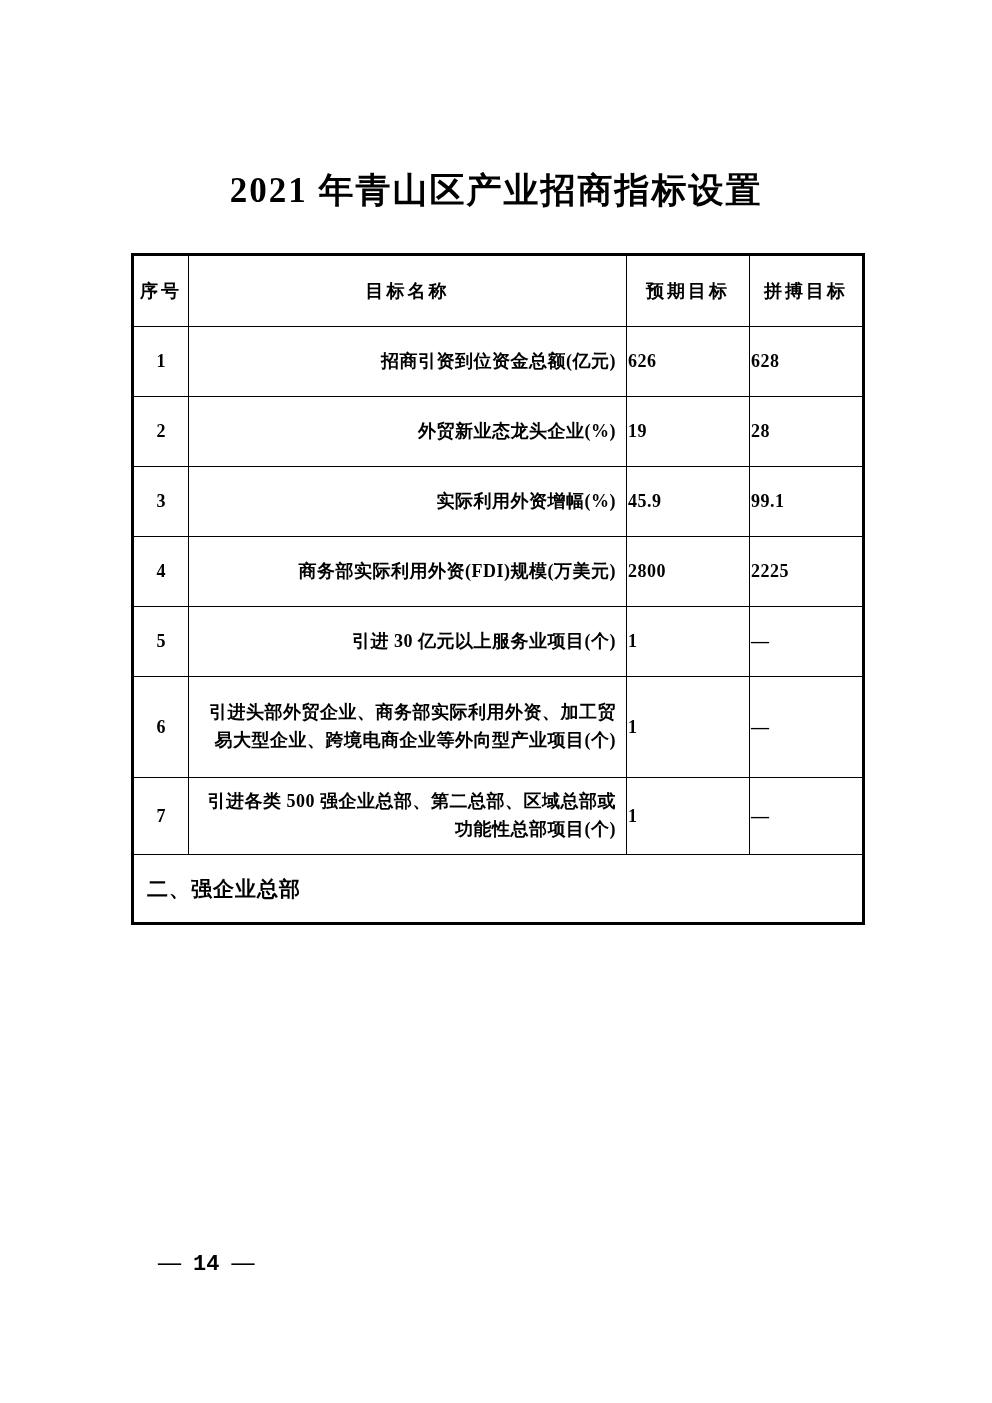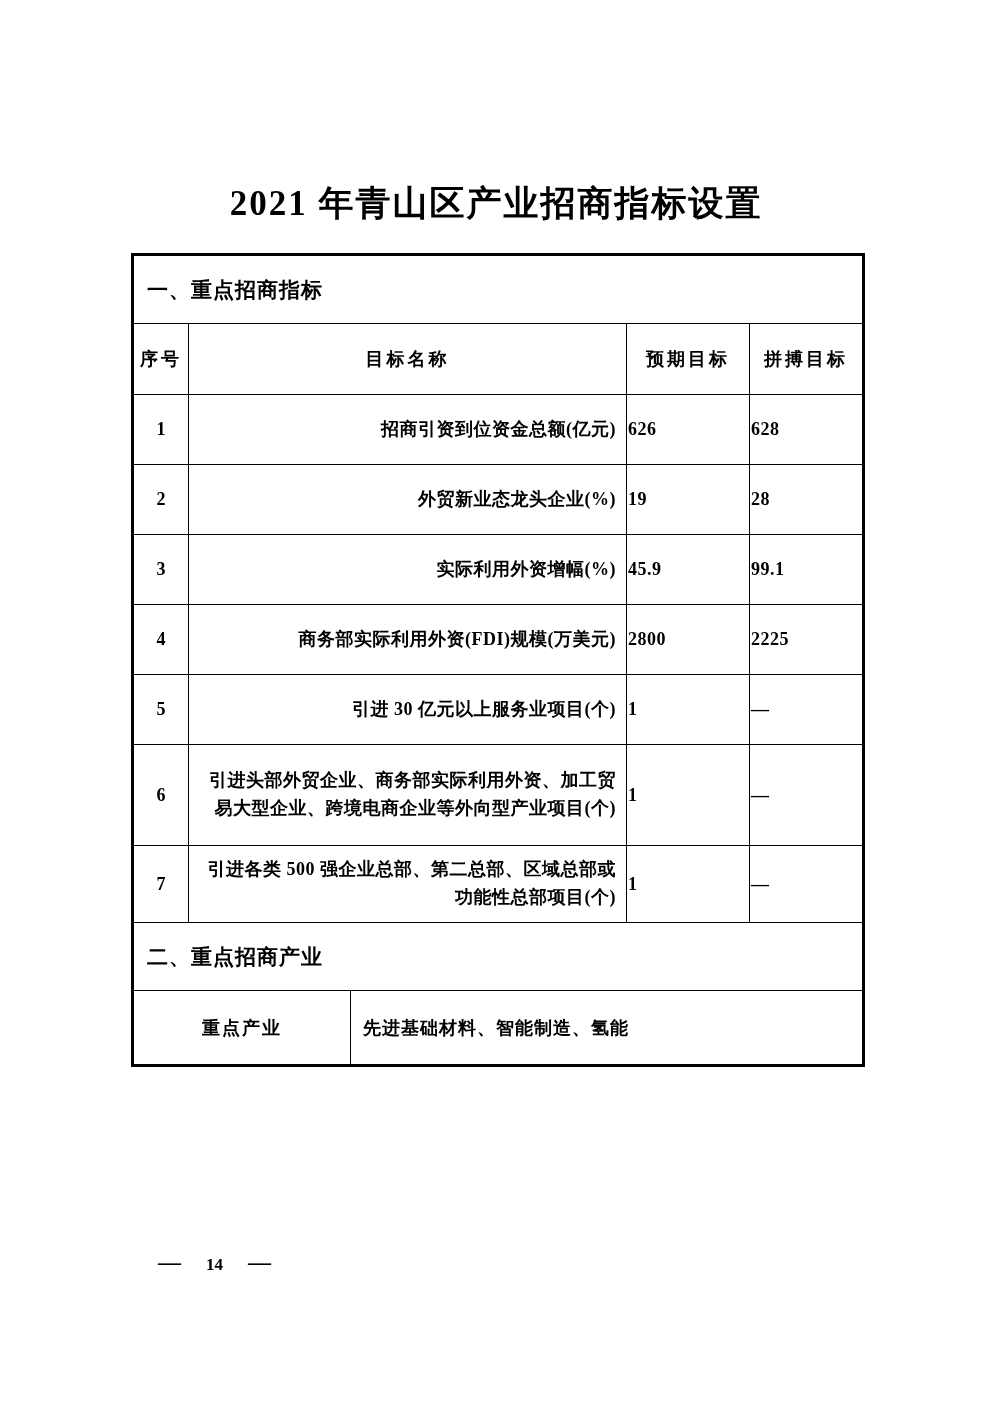--- a/index.html
+++ b/index.html
@@ -7,21 +7,21 @@
     position: relative;
     width: 992px;
     height: 1403px;
     background: #ffffff;
     color: #000000;
     font-family: "Liberation Serif", serif;
     overflow: hidden;
   }
   .title {
     position: absolute;
-    top: 180px;
+    top: 167px;
     left: 0;
     width: 100%;
     margin: 0;
     text-align: center;
     font-size: 35px;
     font-weight: bold;
     letter-spacing: 2px;
     font-family: "Liberation Serif", serif;
   }
   table.tbl {
@@ -70,42 +70,39 @@
   td.ind-value { text-align: left; padding-left: 12px; letter-spacing: 1px; }
   .footer {
     position: absolute;
     left: 158px;
     top: 1250px;
     font-size: 23px;
     font-weight: bold;
     font-family: "Liberation Serif", serif;
     white-space: nowrap;
   }
-  .footer .pnum { margin: 0 25px; font-size: 17px; }
+  .footer .pnum { margin: 0 12px; font-size: 22px; font-family: Liberation Mono, monospace; }
 </style>
 </head>
 <body>
 
 <div class="page">
 
   <h1 class="title">2021 年青山区产业招商指标设置</h1>
 
   <table class="tbl">
     <colgroup>
       <col style="width:56px">
       <col style="width:162px">
       <col style="width:276px">
       <col style="width:123px">
       <col style="width:114px">
     </colgroup>
 
     <tbody>
-        <tr class="sec">
-      <td colspan="5">一、重点招商指标</td>
-    </tr>
 
     <tr class="hdr">
       <td>序号</td>
       <td colspan="2">目标名称</td>
       <td>预期目标</td>
       <td>拼搏目标</td>
     </tr>
 
     <tr class="r">
       <td class="no h70">1</td>
@@ -150,27 +147,23 @@
     </tr>
 
     <tr class="r">
       <td class="no h77">7</td>
       <td class="name" colspan="2">引进各类 500 强企业总部、第二总部、区域总部或功能性总部项目(个)</td>
       <td class="num">1</td>
       <td class="num">—</td>
     </tr>
 
     <tr class="sec">
-      <td colspan="5">二、重点招商产业</td>
+      <td colspan="5">二、强企业总部</td>
     </tr>
 
-    <tr class="last">
-      <td class="ind-label" colspan="2">重点产业</td>
-      <td class="ind-value" colspan="3">先进基础材料、智能制造、氢能</td>
-    </tr>
   </tbody>
     </table>
 
   <div class="footer">
     <span>—</span><span class="pnum">14</span><span>—</span>
   </div>
 
 </div>
 
 </body></html>

